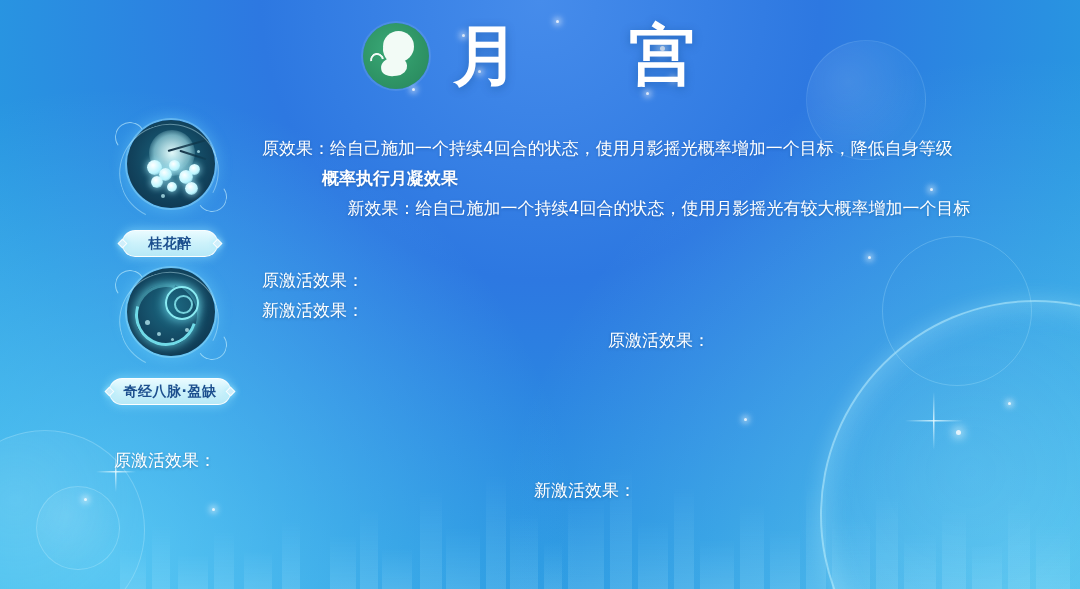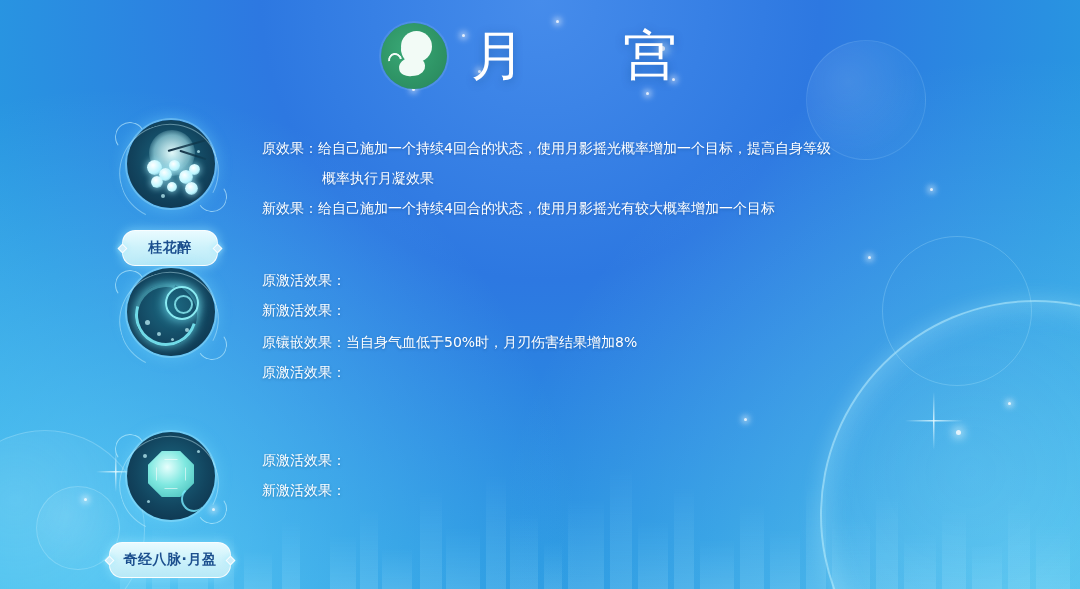--- a/index.html
+++ b/index.html
@@ -134,22 +134,22 @@
     width: 14px; height: 14px;
     border-radius: 50%;
     border: 2.5px solid #f2fbf6;
     border-right-color: transparent;
     border-bottom-color: transparent;
     transform: rotate(35deg);
   }
 
   .title {
     color: #ffffff;
-    font-size: 54px;
-    font-weight: 400;
+    font-size: 66px;
+    font-weight: 700;
     letter-spacing: 22px;
     line-height: 1;
     text-shadow: 0 2px 10px rgba(10, 60, 120, .35);
     white-space: nowrap;
     padding-left: 8px;
   }
 
   
   .row {
     position: absolute;
@@ -281,21 +281,21 @@
     border: 1.6px solid rgba(205, 245, 255, .42);
     border-bottom-color: transparent;
     transform: rotate(-18deg);
   }
 
   .plaque {
     position: relative;
     margin-top: 6px;
     min-width: 96px;
     height: 27px;
-    padding: 17px 14px;
+    padding: 8px 14px;
     display: flex;
     align-items: center;
     justify-content: center;
     border-radius: 13px;
     background: linear-gradient(to bottom, #e9fbff 0%, #cdf2fb 48%, #b7e9f7 100%);
     border: 1px solid rgba(255,255,255,.9);
     box-shadow: 0 0 10px 2px rgba(150, 230, 255, .45);
   }
   .plaque .lbl {
     color: #1c4f8e;
@@ -322,33 +322,33 @@
     flex: 1;
     padding-left: 18px;
     padding-top: 20px;
   }
   .row-2 .text-col { padding-top: 4px; }
   .row-3 .text-col { padding-top: 20px; }
 
   .line {
     display: flex;
     color: #ffffff;
-    font-size: 14px;
+    font-size: 17px;
     line-height: 17px;
     margin-bottom: 13px;
     text-shadow: 0 1px 3px rgba(12, 60, 115, .40);
     white-space: nowrap;
   }
-  .line:last-child { margin-bottom: 0; }
+  .line:last-child { margin-bottom: 0; justify-content: center; }
   .line .lead {
     flex: none;
     white-space: nowrap;
   }
   .line .body { white-space: nowrap; }
-  .line.cont { padding-left: 0; }
+  .line.cont { padding-left: 0; font-weight: bold; }
   .line.gap-top { margin-top: 15px; }
 </style>
 </head>
 <body>
 
 <div class="screen">
 
   <div class="bg-layer">
     <div class="planet-arc"></div>
     <div class="planet-arc-2"></div>
@@ -443,21 +443,21 @@
       </div>
       <div class="plaque">
         <span class="orn left"></span>
         <span class="lbl">桂花醉</span>
         <span class="orn right"></span>
       </div>
     </div>
     <div class="text-col">
       <div class="line">
         <span class="lead">原效果：</span>
-        <span class="body">给自己施加一个持续4回合的状态，使用月影摇光概率增加一个目标，提高自身等级</span>
+        <span class="body">给自己施加一个持续4回合的状态，使用月影摇光概率增加一个目标，降低自身等级</span>
       </div>
       <div class="line cont" style="padding-left:60px">
         <span class="lead"></span>
         <span class="body">概率执行月凝效果</span>
       </div>
       <div class="line">
         <span class="lead">新效果：</span>
         <span class="body">给自己施加一个持续4回合的状态，使用月影摇光有较大概率增加一个目标</span>
       </div>
     </div>
@@ -473,64 +473,43 @@
           <span class="dot" style="left:30px;top:64px;width:4px;height:4px"></span>
           <span class="dot" style="left:44px;top:70px;width:3px;height:3px"></span>
           <span class="dot" style="left:58px;top:60px;width:4px;height:4px"></span>
         </div>
         <div class="orb-frame">
           <span class="sweep"></span>
           <span class="hook h1"></span>
           <span class="hook h2"></span>
         </div>
       </div>
-    </div>
-    <div class="text-col">
-      <div class="line">
-        <span class="lead">原激活效果：</span>
-      </div>
-      <div class="line">
-        <span class="lead">新激活效果：</span>
-      </div>
-      <div class="line gap-top">
-        <span class="lead">原镶嵌效果：</span>
-        <span class="body">当自身气血低于50%时，月刃伤害结果增加8%</span>
-      </div>
-      <div class="line">
-        <span class="lead">原激活效果：</span>
-      </div>
-    </div>
-  </div>
-
-  <div class="row row-3">
-    <div class="item-col">
-      <div class="orb-wrap">
-        <div class="orb">
-          <span class="gem"></span>
-          <span class="gem-facet"></span>
-          <span class="vine"></span>
-          <span class="dot" style="left:16px;top:22px;width:4px;height:4px"></span>
-          <span class="dot" style="left:70px;top:18px;width:3px;height:3px"></span>
-          <span class="dot" style="left:20px;top:68px;width:3px;height:3px"></span>
-        </div>
-        <div class="orb-frame">
-          <span class="sweep"></span>
-          <span class="hook h1"></span>
-          <span class="hook h2"></span>
-        </div>
-      </div>
       <div class="plaque">
         <span class="orn left"></span>
-        <span class="lbl">奇经八脉·月盈</span>
+        <span class="lbl">奇经八脉·盈缺</span>
         <span class="orn right"></span>
       </div>
     </div>
     <div class="text-col">
       <div class="line">
         <span class="lead">原激活效果：</span>
       </div>
       <div class="line">
         <span class="lead">新激活效果：</span>
       </div>
+      <div class="line">
+        <span class="lead">原激活效果：</span>
+      </div>
     </div>
   </div>
 
+  <div class="row row-3">
+    <div class="text-col">
+      <div class="line">
+        <span class="lead">原激活效果：</span>
+      </div>
+      <div class="line">
+        <span class="lead">新激活效果：</span>
+      </div>
+    </div>
+  </div>
+
 </div>
 
 </body></html>

